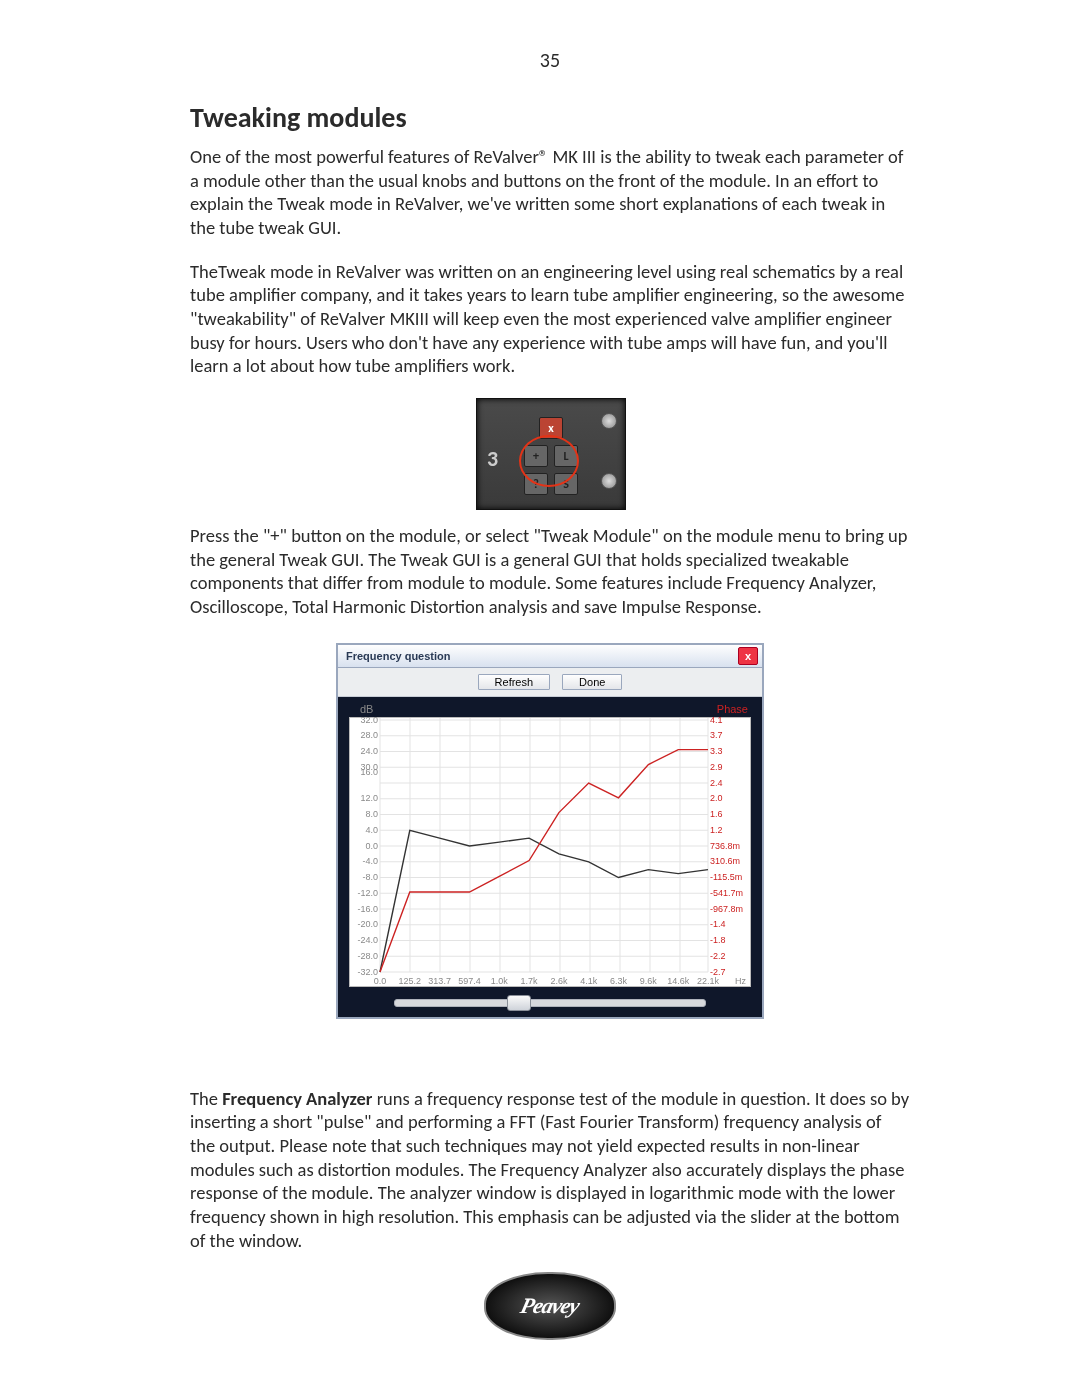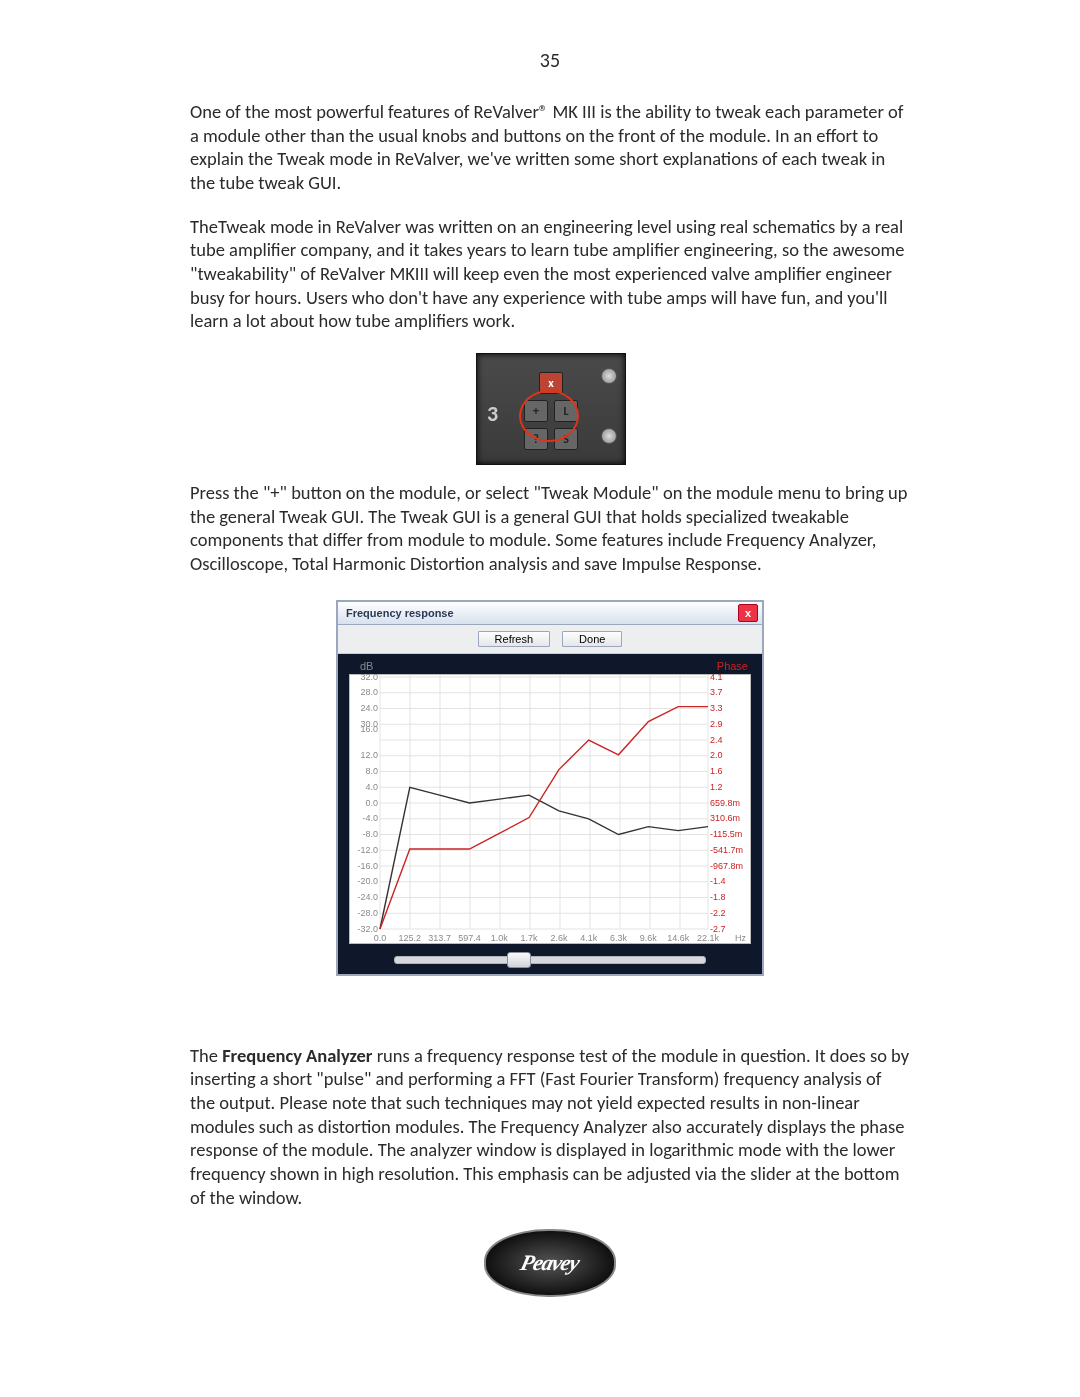--- a/index.html
+++ b/index.html
@@ -23,21 +23,21 @@
     margin-bottom: 28px;
   }
   h1.title {
     font-size: 28px;
     font-weight: 700;
     margin: 0 0 6px 0;
   }
   p.body {
     font-size: 18.5px;
     line-height: 1.28;
-    margin: 16px 0 20px 0;
+    margin: 10px 0 20px 0;
     text-align: left;
   }
   .tweak-thumb {
     margin: 10px auto 14px auto;
     width: 148px;
   }
   .tweak-panel {
     width: 148px; height: 110px;
     background: linear-gradient(#4a4a4a,#3a3a3a);
     border: 1px solid #111;
@@ -140,20 +140,21 @@
   }
   b { font-weight:700; }
 </style>
 </head>
 <body>
 
 <div class="page">
 
   <div class="page-no">35</div>
 
+  <h1 class="title">Tweaking modules</h1>
 
   <p class="body">One of the most powerful features of ReValver® MK III is the ability to tweak each parameter of a module other than the usual knobs and buttons on the front of the module.  In an effort to explain the Tweak mode in ReValver, we've written some short explanations of each tweak in the tube tweak GUI.</p>
   <p class="body">TheTweak mode in ReValver was written on an engineering level using real schematics by a real tube amplifier company, and it takes years to learn tube amplifier engineering, so  the awesome "tweakability" of ReValver MKIII will keep even the most experienced valve amplifier engineer busy for hours.  Users who don't have any experience with tube amps will have fun, and you'll learn a lot about how tube amplifiers work.</p>
 
   <div class="tweak-thumb">
     <div class="tweak-panel">
       <span class="digit">3</span>
       <div class="row r1">
         <div class="btn btnx">x</div>
       </div>
@@ -168,21 +169,21 @@
       <div class="screw s1"></div>
       <div class="screw s2"></div>
       <div class="ring"></div>
     </div>
   </div>
 
   <p class="body">Press the "+" button on the module, or select "Tweak Module" on the module menu to bring up the general Tweak GUI.  The Tweak GUI is a general GUI that holds specialized tweakable components that differ from module to module. Some features include Frequency Analyzer, Oscilloscope, Total Harmonic Distortion analysis and save Impulse Response.</p>
 
   <div class="freq-window">
     <div class="fw-title">
-      <span>Frequency response</span>
+      <span>Frequency question</span>
       <span class="close">x</span>
     </div>
     <div class="fw-toolbar">
       <button>Refresh</button>
       <button>Done</button>
     </div>
     <div class="fw-body">
       <div class="fw-axis-labels">
         <span>dB</span>
         <span class="right">Phase</span>
@@ -247,21 +248,21 @@
           </div>
         <div class="fw-ryticks" id="yticks-right">
             <span style="top: 2px;">4.1</span>
             <span style="top: 17.75px;">3.7</span>
             <span style="top: 33.5px;">3.3</span>
             <span style="top: 49.25px;">2.9</span>
             <span style="top: 65px;">2.4</span>
             <span style="top: 80.75px;">2.0</span>
             <span style="top: 96.5px;">1.6</span>
             <span style="top: 112.25px;">1.2</span>
-            <span style="top: 128px;">659.8m</span>
+            <span style="top: 128px;">736.8m</span>
             <span style="top: 143.75px;">310.6m</span>
             <span style="top: 159.5px;">-115.5m</span>
             <span style="top: 175.25px;">-541.7m</span>
             <span style="top: 191px;">-967.8m</span>
             <span style="top: 206.75px;">-1.4</span>
             <span style="top: 222.5px;">-1.8</span>
             <span style="top: 238.25px;">-2.2</span>
             <span style="top: 254px;">-2.7</span>
           </div>
         <div class="fw-xticks" id="xticks">

